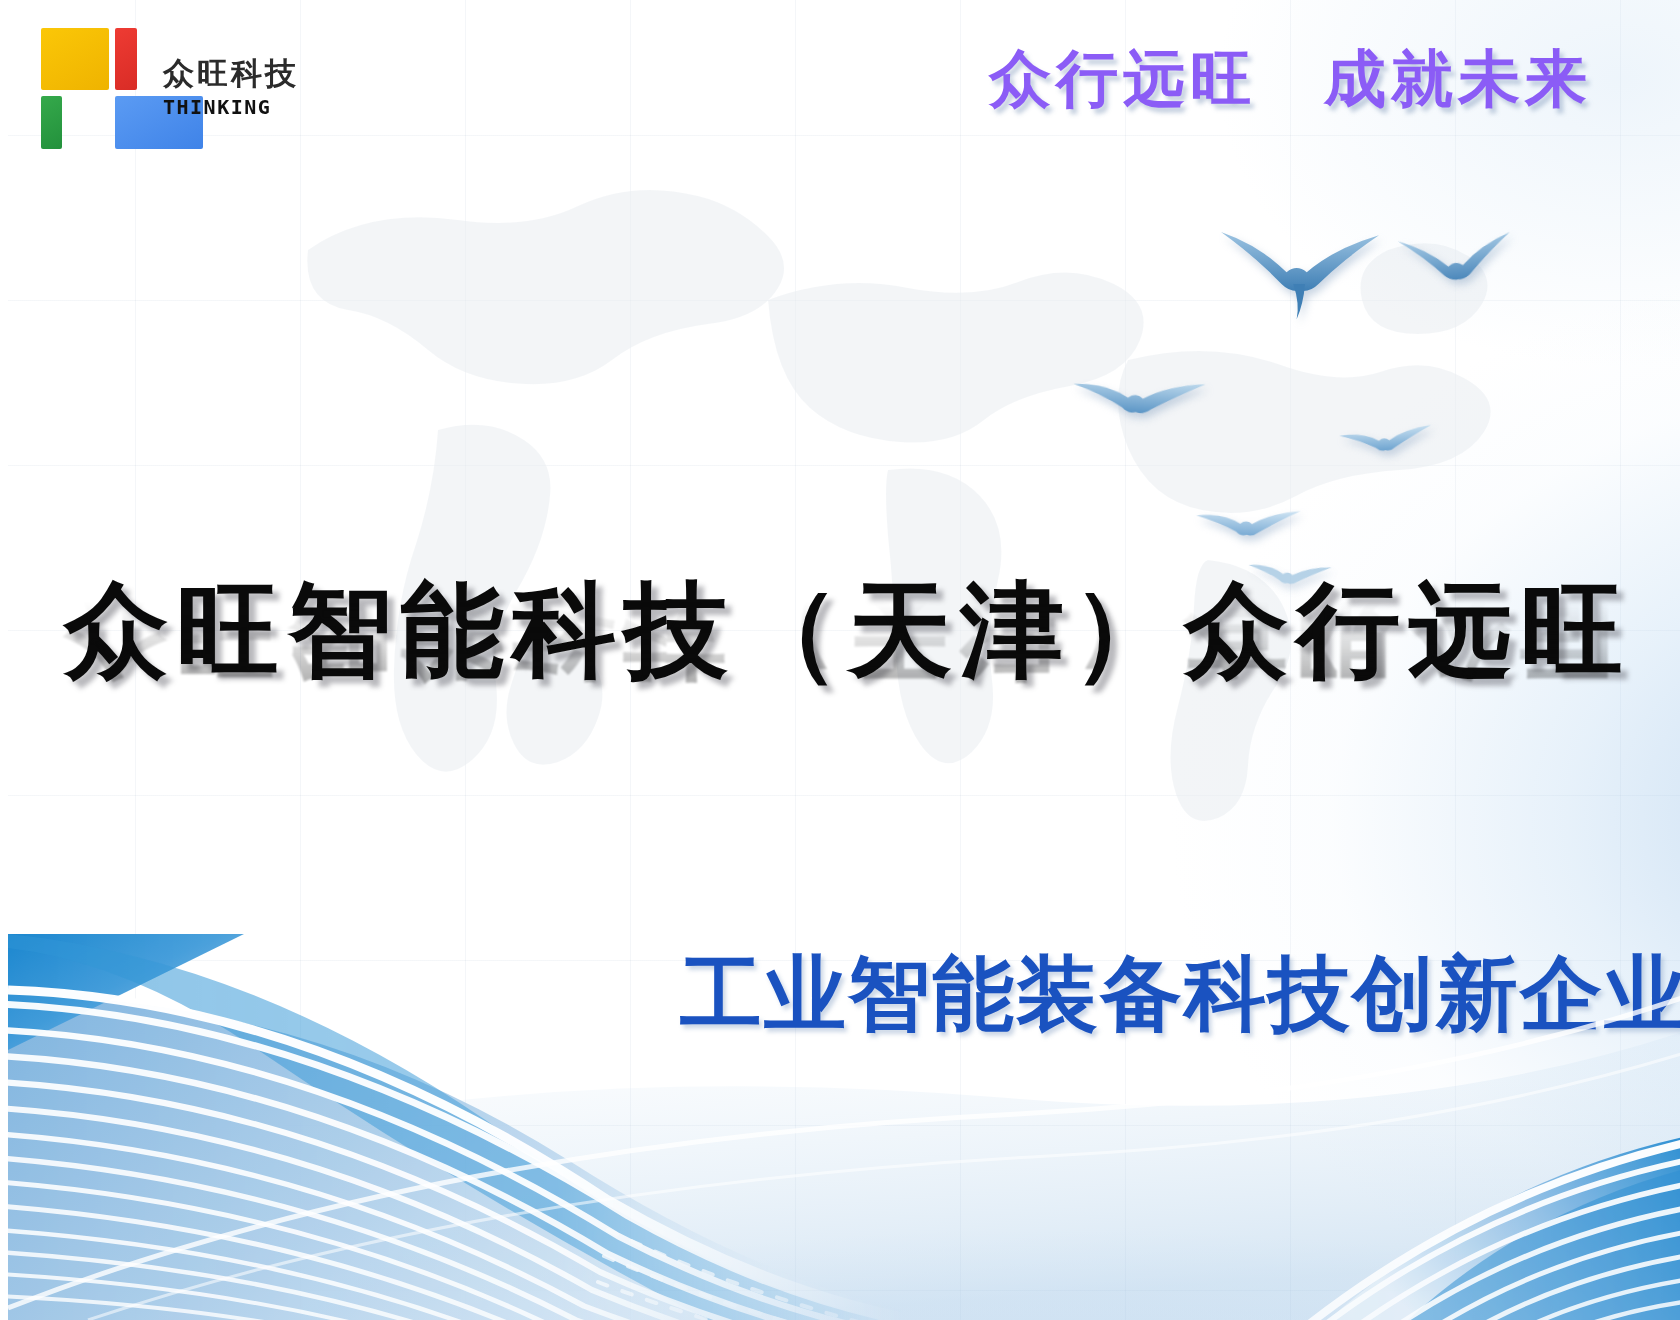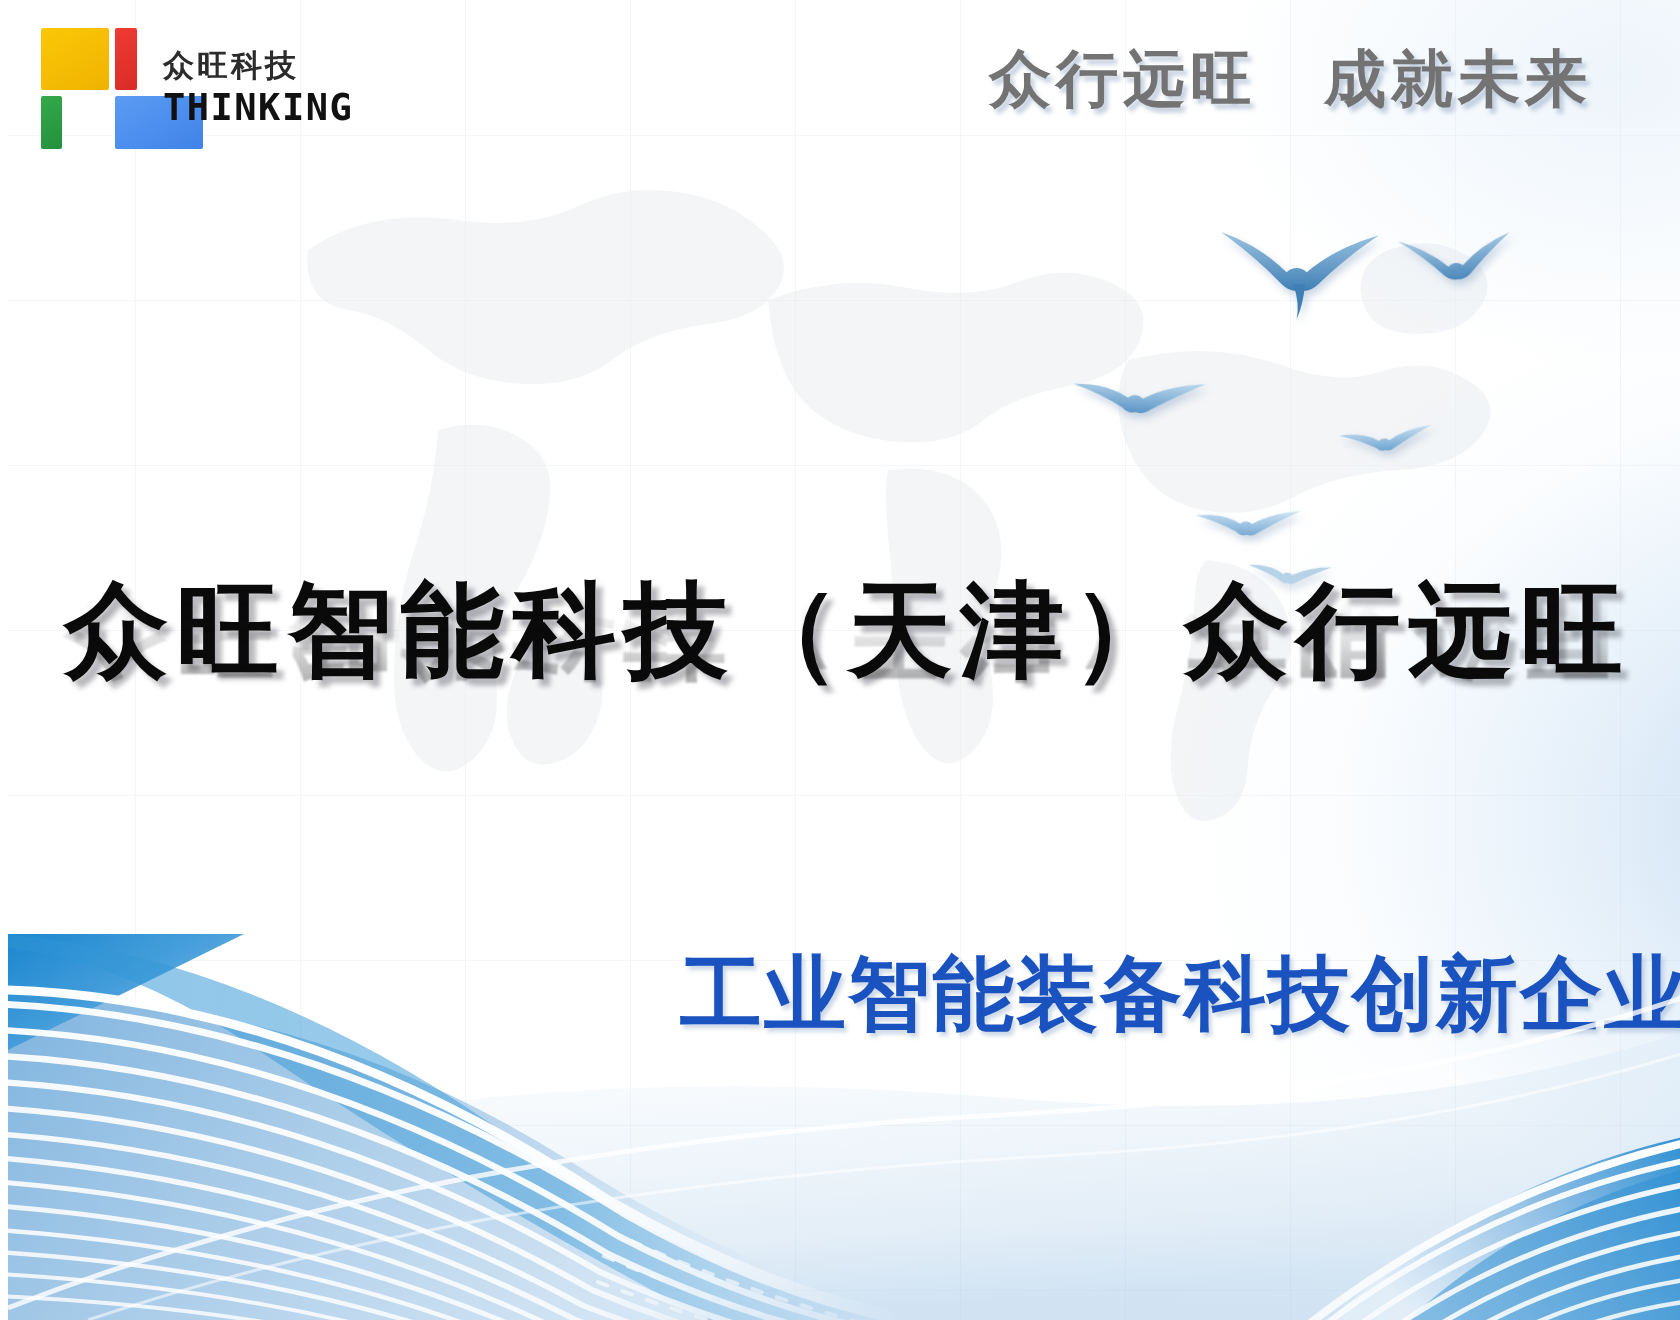--- a/index.html
+++ b/index.html
@@ -77,29 +77,29 @@
   .sw-green  { background:linear-gradient(150deg,#35a94b,#23913c); grid-column:1; width:21px; justify-self:start; }
   .sw-blue   { background:linear-gradient(150deg,#5b9bf3,#3f83e8); grid-column:2; width:88px; justify-self:start; }
 
   .logo-words { display:flex; flex-direction:column; gap:8px; padding-top:4px; }
   .logo-cn {
     font-size:31px; font-weight:700; color:#2b2b2b;
     letter-spacing:3px; line-height:1;
     font-family:"DejaVu Sans","Liberation Sans",sans-serif;
   }
   .logo-en {
-    font-size:37px; font-weight:900; color:#111;
+    font-size:20px; font-weight:900; color:#111;
     letter-spacing:1.5px; line-height:1;
     font-family:"DejaVu Sans Mono","Liberation Mono",monospace;
   }
 
   .tagline {
     position:absolute; right:96px; top:48px;
     font-size:62px; font-weight:900; line-height:1;
-    color:#737373; letter-spacing:5px;
+    color:#8b5cf6; letter-spacing:5px;
     white-space:pre;
     text-shadow:4px 5px 4px rgba(120,145,180,.42);
     font-family:"DejaVu Sans","Liberation Sans",sans-serif;
   }
 
   
   .birds { position:absolute; inset:0; pointer-events:none; }
   .bird { position:absolute; }
   .bird svg { display:block; width:100%; height:100%;
               filter:drop-shadow(3px 5px 4px rgba(120,150,185,.40)); }

